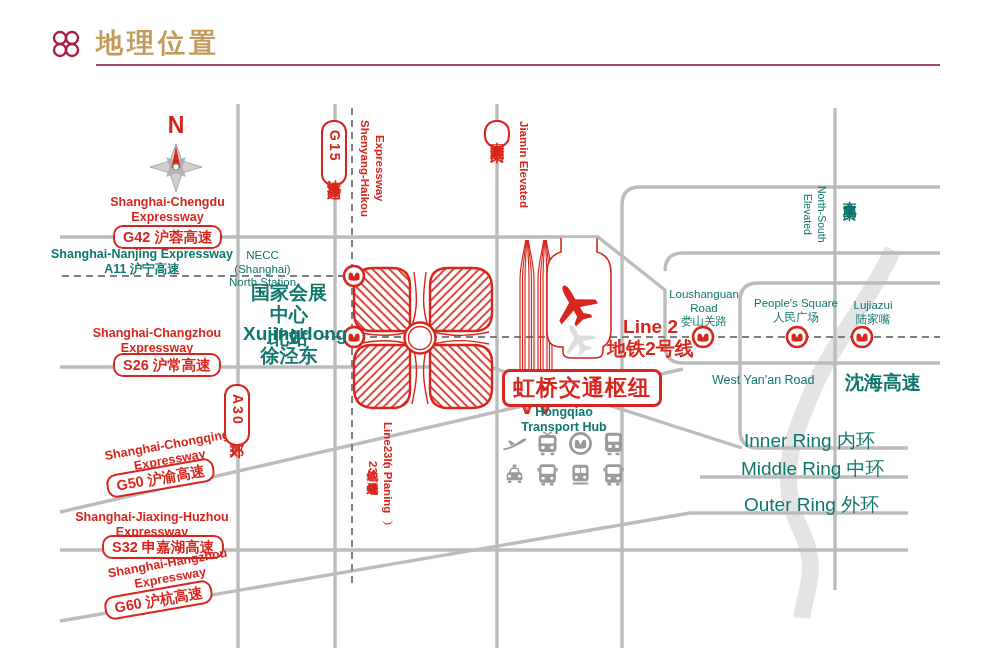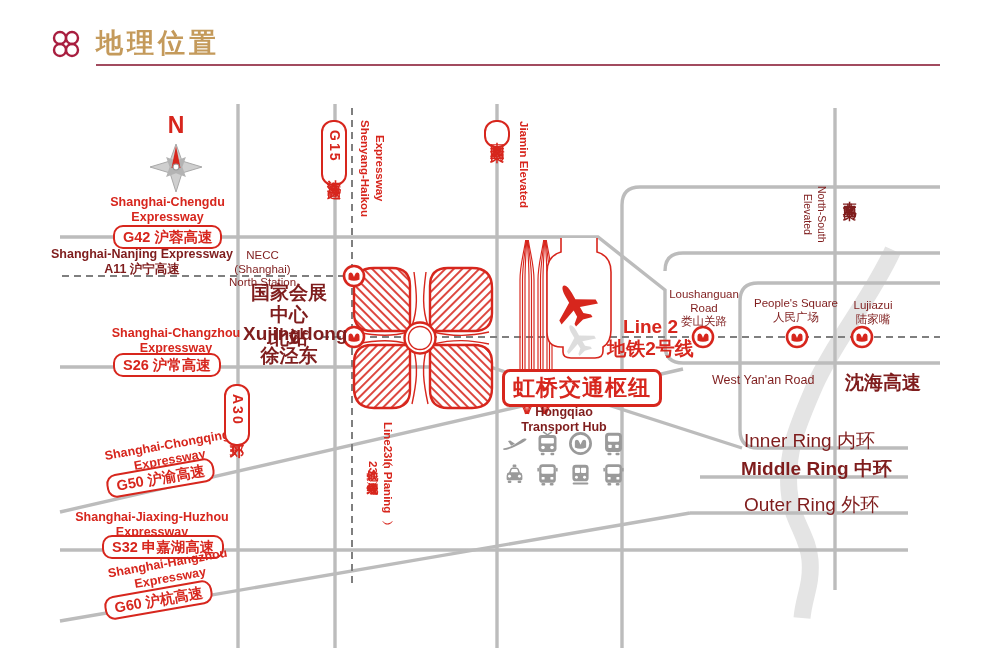--- a/index.html
+++ b/index.html
@@ -8,21 +8,21 @@
   
   .hdr-logo{position:absolute;left:50px;top:27px;width:32px;height:34px;}
   .hdr-title{position:absolute;left:96px;top:25px;font-size:27px;font-weight:bold;
              color:#c49a5b;letter-spacing:4px;margin:0;}
   .hdr-rule{position:absolute;left:96px;top:64px;width:844px;height:2px;background:#a24b5f;}
   
   .map-svg{position:absolute;left:0;top:0;width:1000px;height:657px;}
   
   .lb{position:absolute;white-space:pre-line;text-align:center;line-height:1.18;font-weight:bold;}
   .red{color:#d7261d;}
-  .gy{color:#7f1d1d;}
+  .gy{color:#0f766e;}
   .f12{font-size:12.5px;} .f11{font-size:11.5px;} .f13{font-size:19px;}
   .left{text-align:right;white-space:nowrap;}
   .rot{transform:rotate(-10deg);}
   .vtext{writing-mode:vertical-rl;text-orientation:mixed;white-space:pre;line-height:1.35;}
   .vlr{writing-mode:vertical-lr;}
   .badge{position:absolute;background:#fff;border:2.5px solid #d7261d;border-radius:10px;
          color:#d7261d;font-weight:bold;font-size:14.5px;padding:1px 8px;white-space:nowrap;
          text-align:center;line-height:1.25;}
   .vbadge{writing-mode:vertical-rl;text-orientation:mixed;padding:8px 2px;border-radius:12px;
           letter-spacing:2px;}
@@ -214,21 +214,21 @@
     <use href="#mStation" transform="translate(862 337)"></use>
   </svg>
 
   <div class="compass-n">N</div>
 
   <div class="lb red f12" style="left:85px;top:195px;width:165px;">Shanghai-Chengdu
 Expressway</div>
   <div class="badge" style="left:113px;top:225px;">G42 沪蓉高速</div>
   <div class="lb gy f12" style="left:48px;top:247px;width:188px;">Shanghai-Nanjing Expressway
 A11 沪宁高速</div>
-  <div class="lb red f12" style="left:96px;top:326px;width:160px;">Shanghai-Changzhou
+  <div class="lb red f12" style="left:77px;top:326px;width:160px;">Shanghai-Changzhou
 Expressway</div>
   <div class="badge" style="left:113px;top:353px;">S26 沪常高速</div>
   <div class="lb red f12 rot" style="left:86px;top:438px;width:165px;">Shanghai-Chongqing
 Expressway</div>
   <div class="badge rot" style="left:106px;top:466px;">G50 沪渝高速</div>
   <div class="lb red f12" style="left:63px;top:510px;width:178px;">Shanghai-Jiaxing-Huzhou
 Expressway</div>
   <div class="badge" style="left:102px;top:535px;">S32 申嘉湖高速</div>
   <div class="lb red f12 rot" style="left:88px;top:556px;width:162px;">Shanghai-Hangzhou
 Expressway</div>
@@ -292,16 +292,16 @@
   <div class="lb gy f11" style="left:663px;top:288px;width:82px;font-weight:normal;">Loushanguan
 Road
 娄山关路</div>
   <div class="lb gy f11" style="left:745px;top:297px;width:102px;font-weight:normal;">People's Square
 人民广场</div>
   <div class="lb gy f11" style="left:838px;top:299px;width:70px;font-weight:normal;">Lujiazui
 陆家嘴</div>
   <div class="lb gy f12 left" style="left:712px;top:373px;font-weight:normal;">West Yan'an Road</div>
   <div class="lb gy f13 left" style="left:845px;top:372px;">沈海高速</div>
   <div class="lb gy f13 left" style="left:744px;top:430px;font-weight:normal;">Inner Ring  内环</div>
-  <div class="lb gy f13 left" style="left:741px;top:458px;font-weight:bold;">Middle Ring 中环</div>
+  <div class="lb gy f13 left" style="left:741px;top:458px;font-weight:normal;">Middle Ring 中环</div>
   <div class="lb gy f13 left" style="left:744px;top:494px;font-weight:normal;">Outer Ring  外环</div>
 
 </div>
 
 </body></html>

